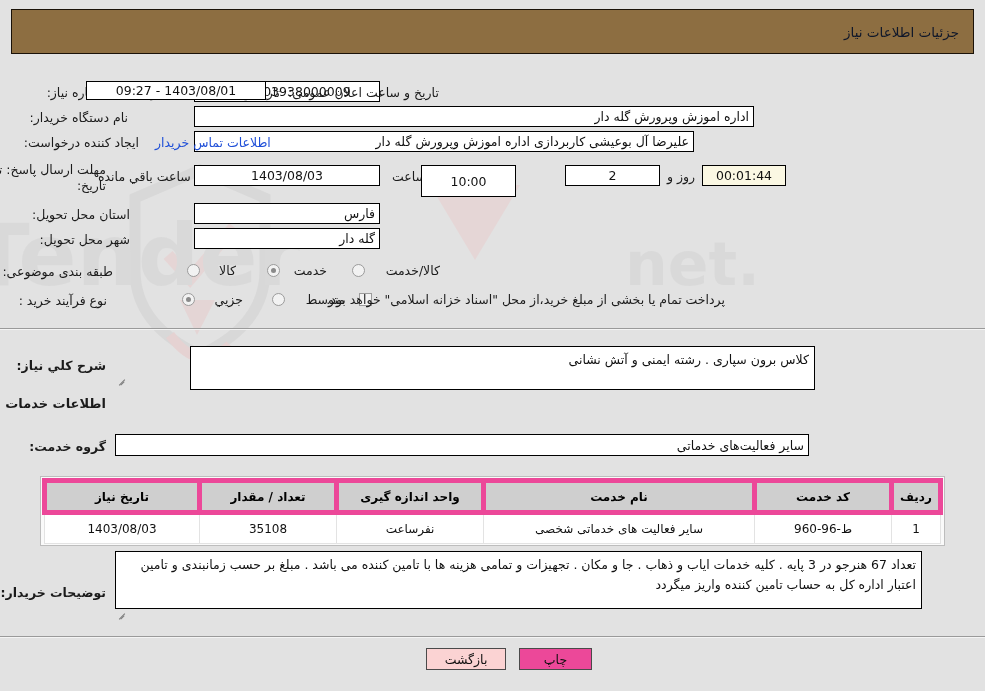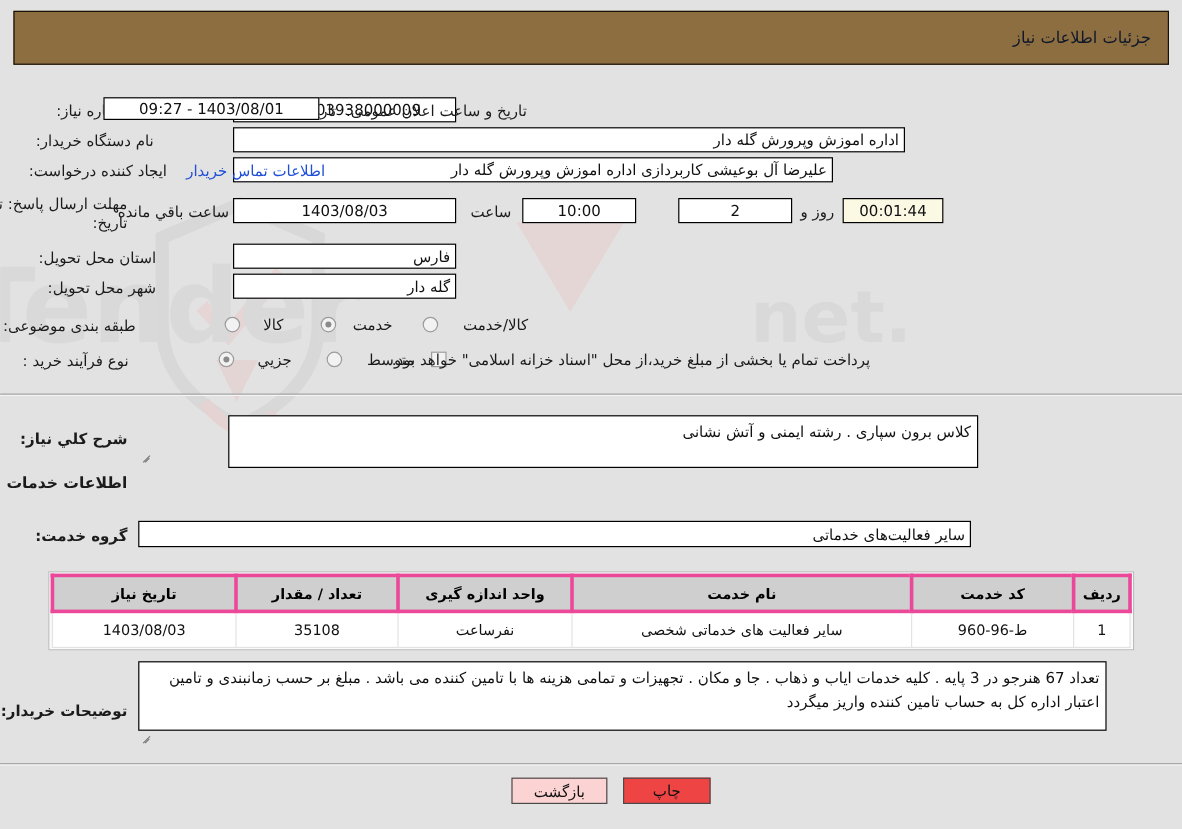--- a/index.html
+++ b/index.html
@@ -166,21 +166,21 @@
     box-sizing: border-box;
     padding: 1px;
   }
   table.grid {
     border-collapse: collapse;
     width: 100%;
     font-size: 12px;
   }
   table.grid th {
     background: #cfcfcf;
-    border: 3px solid #ec4899;
+    border: 5px solid #ec4899;
     color: #000;
     font-weight: bold;
     height: 25px;
     text-align: center;
     white-space: nowrap;
   }
   table.grid td {
     background: #ffffff;
     border: 1px solid #e3e3e3;
     height: 26px;
@@ -195,21 +195,21 @@
     height: 22px;
     border: 1px solid #4a4a4a;
     box-sizing: border-box;
     font-size: 12.5px;
     display: flex;
     align-items: center;
     justify-content: center;
     cursor: pointer;
     color: #111;
   }
-  .btn.print  { background: #ef4444; font-family: Liberation Serif, serif; }
+  .btn.print  { background: #ec4899; }
   .btn.back   { background: #fbd3d3; }
 </style>
 </head>
 <body>
 
 <div id="page">
 
   <div class="header-bar">
     <div class="header-title">جزئیات اطلاعات نیاز</div>
   </div>
@@ -243,21 +243,21 @@
 
   <div class="lbl" style="right:846px; top:135px;">ایجاد کننده درخواست:</div>
   <div class="box right" style="right:291px; top:131px; width:500px; height:21px;">علیرضا آل بوعیشی کاربردازی اداره اموزش وپرورش گله دار</div>
   <div class="link" style="left:155px; top:135px;">اطلاعات تماس خریدار</div>
 
   <div class="lbl" style="right:879px; top:162px;">مهلت ارسال پاسخ: تا</div>
   <div class="lbl" style="right:879px; top:178px;">تاریخ:</div>
 
   <div class="box center" style="right:605px; top:165px; width:186px; height:21px;">1403/08/03</div>
   <div class="lbl" style="right:559px; top:169px;">ساعت</div>
-  <div class="box center" style="right:455px; top:165px; width:95px; height:21px;">10:00</div>
+  <div class="box center" style="right:469px; top:165px; width:95px; height:32px;">10:00</div>
 
   <div class="box center" style="right:325px; top:165px; width:95px; height:21px;">2</div>
   <div class="lbl" style="right:290px; top:169px;">روز و</div>
   <div class="box cream center" style="right:199px; top:165px; width:84px; height:21px;">00:01:44</div>
   <div class="lbl" style="left:98px; top:169px;">ساعت باقي مانده</div>
 
   <div class="lbl" style="right:855px; top:207px;">استان محل تحویل:</div>
   <div class="box right" style="right:605px; top:203px; width:186px; height:21px;">فارس</div>
 
   <div class="lbl" style="right:855px; top:232px;">شهر محل تحویل:</div>

